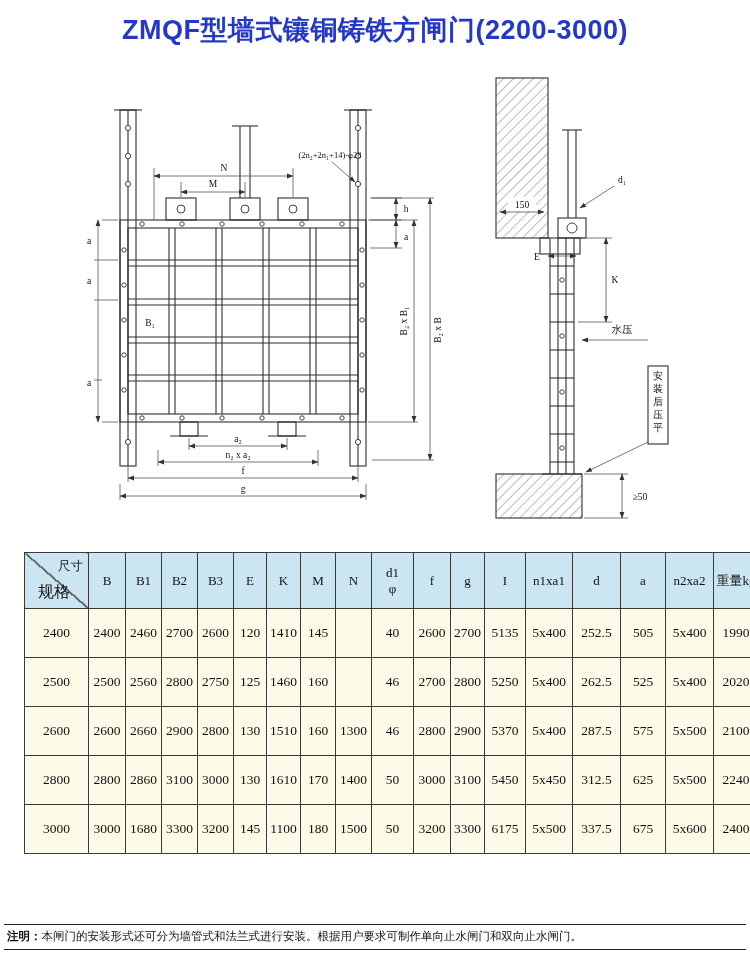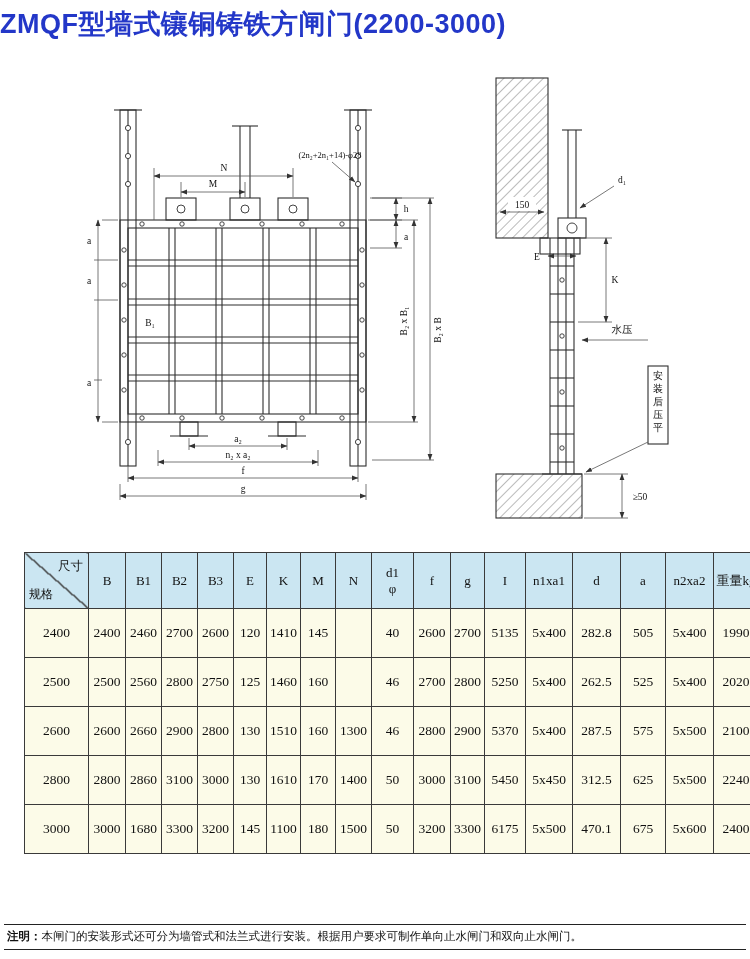--- a/index.html
+++ b/index.html
@@ -6,22 +6,22 @@
   html, body { margin: 0; padding: 0; }
   body {
     width: 750px; height: 959px;
     background: #ffffff;
     position: relative;
     overflow: hidden;
     font-family: "Liberation Serif", serif;
     color: #111;
   }
   .title {
-    position: absolute; top: 6px; left: 0; width: 750px;
-    text-align: left;
+    position: absolute; top: 12px; left: 0; width: 750px;
+    text-align: center;
     font-family: "Liberation Sans", sans-serif;
     font-size: 27px; font-weight: bold;
     color: var(--c-title, #2337c8);
     letter-spacing: 0.5px;
   }
   .drawings { position: absolute; top: 70px; left: 0; width: 639px; height: 478px; }
   .front-svg { position: absolute; left: 62px;  top: 0; }
   .side-svg  { position: absolute; left: 452px; top: 0; }
   svg text { font-family: "Liberation Serif", serif; fill: #111; }
 
@@ -51,21 +51,21 @@
   }
   .corner-cell {
     position: relative;
     background-image: linear-gradient(to bottom left,
       transparent calc(50% - 0.7px),
       #3a3a3a calc(50% - 0.7px),
       #3a3a3a calc(50% + 0.7px),
       transparent calc(50% + 0.7px));
   }
   .corner-top    { position: absolute; top: 5px; right: 5px; font-size: 12.5px; }
-  .corner-bottom { position: absolute; bottom: 5px; left: 4px; font-size: 12px; }
+  .corner-bottom { position: absolute; bottom: 5px; left: 13px; font-size: 16px; }
 
   .note {
     position: absolute; top: 924px; left: 4px; right: 4px;
     border-top: 1.5px solid #222;
     border-bottom: 1.5px solid #222;
     padding: 4px 3px 5px 3px;
     font-size: 11.5px;
     line-height: 1.3;
   }
   .note-label { font-weight: bold; text-align: center; }
@@ -334,21 +334,21 @@
         <td>2600</td>
         <td>120</td>
         <td>1410</td>
         <td>145</td>
         <td></td>
         <td>40</td>
         <td>2600</td>
         <td>2700</td>
         <td>5135</td>
         <td>5x400</td>
-        <td>282.8</td>
+        <td>252.5</td>
         <td>505</td>
         <td>5x400</td>
         <td>1990</td>
       </tr>
       <tr>
         <td>2500</td>
         <td>2500</td>
         <td>2560</td>
         <td>2800</td>
         <td>2750</td>
@@ -414,21 +414,21 @@
         <td>3200</td>
         <td>145</td>
         <td>1100</td>
         <td>180</td>
         <td>1500</td>
         <td>50</td>
         <td>3200</td>
         <td>3300</td>
         <td>6175</td>
         <td>5x500</td>
-        <td>470.1</td>
+        <td>337.5</td>
         <td>675</td>
         <td>5x600</td>
         <td>2400</td>
       </tr>
     </tbody>
 </table>
 
 <div class="note">
   <span class="note-label">注明：</span><span>本闸门的安装形式还可分为墙管式和法兰式进行安装。根据用户要求可制作单向止水闸门和双向止水闸门。</span>
 </div>

